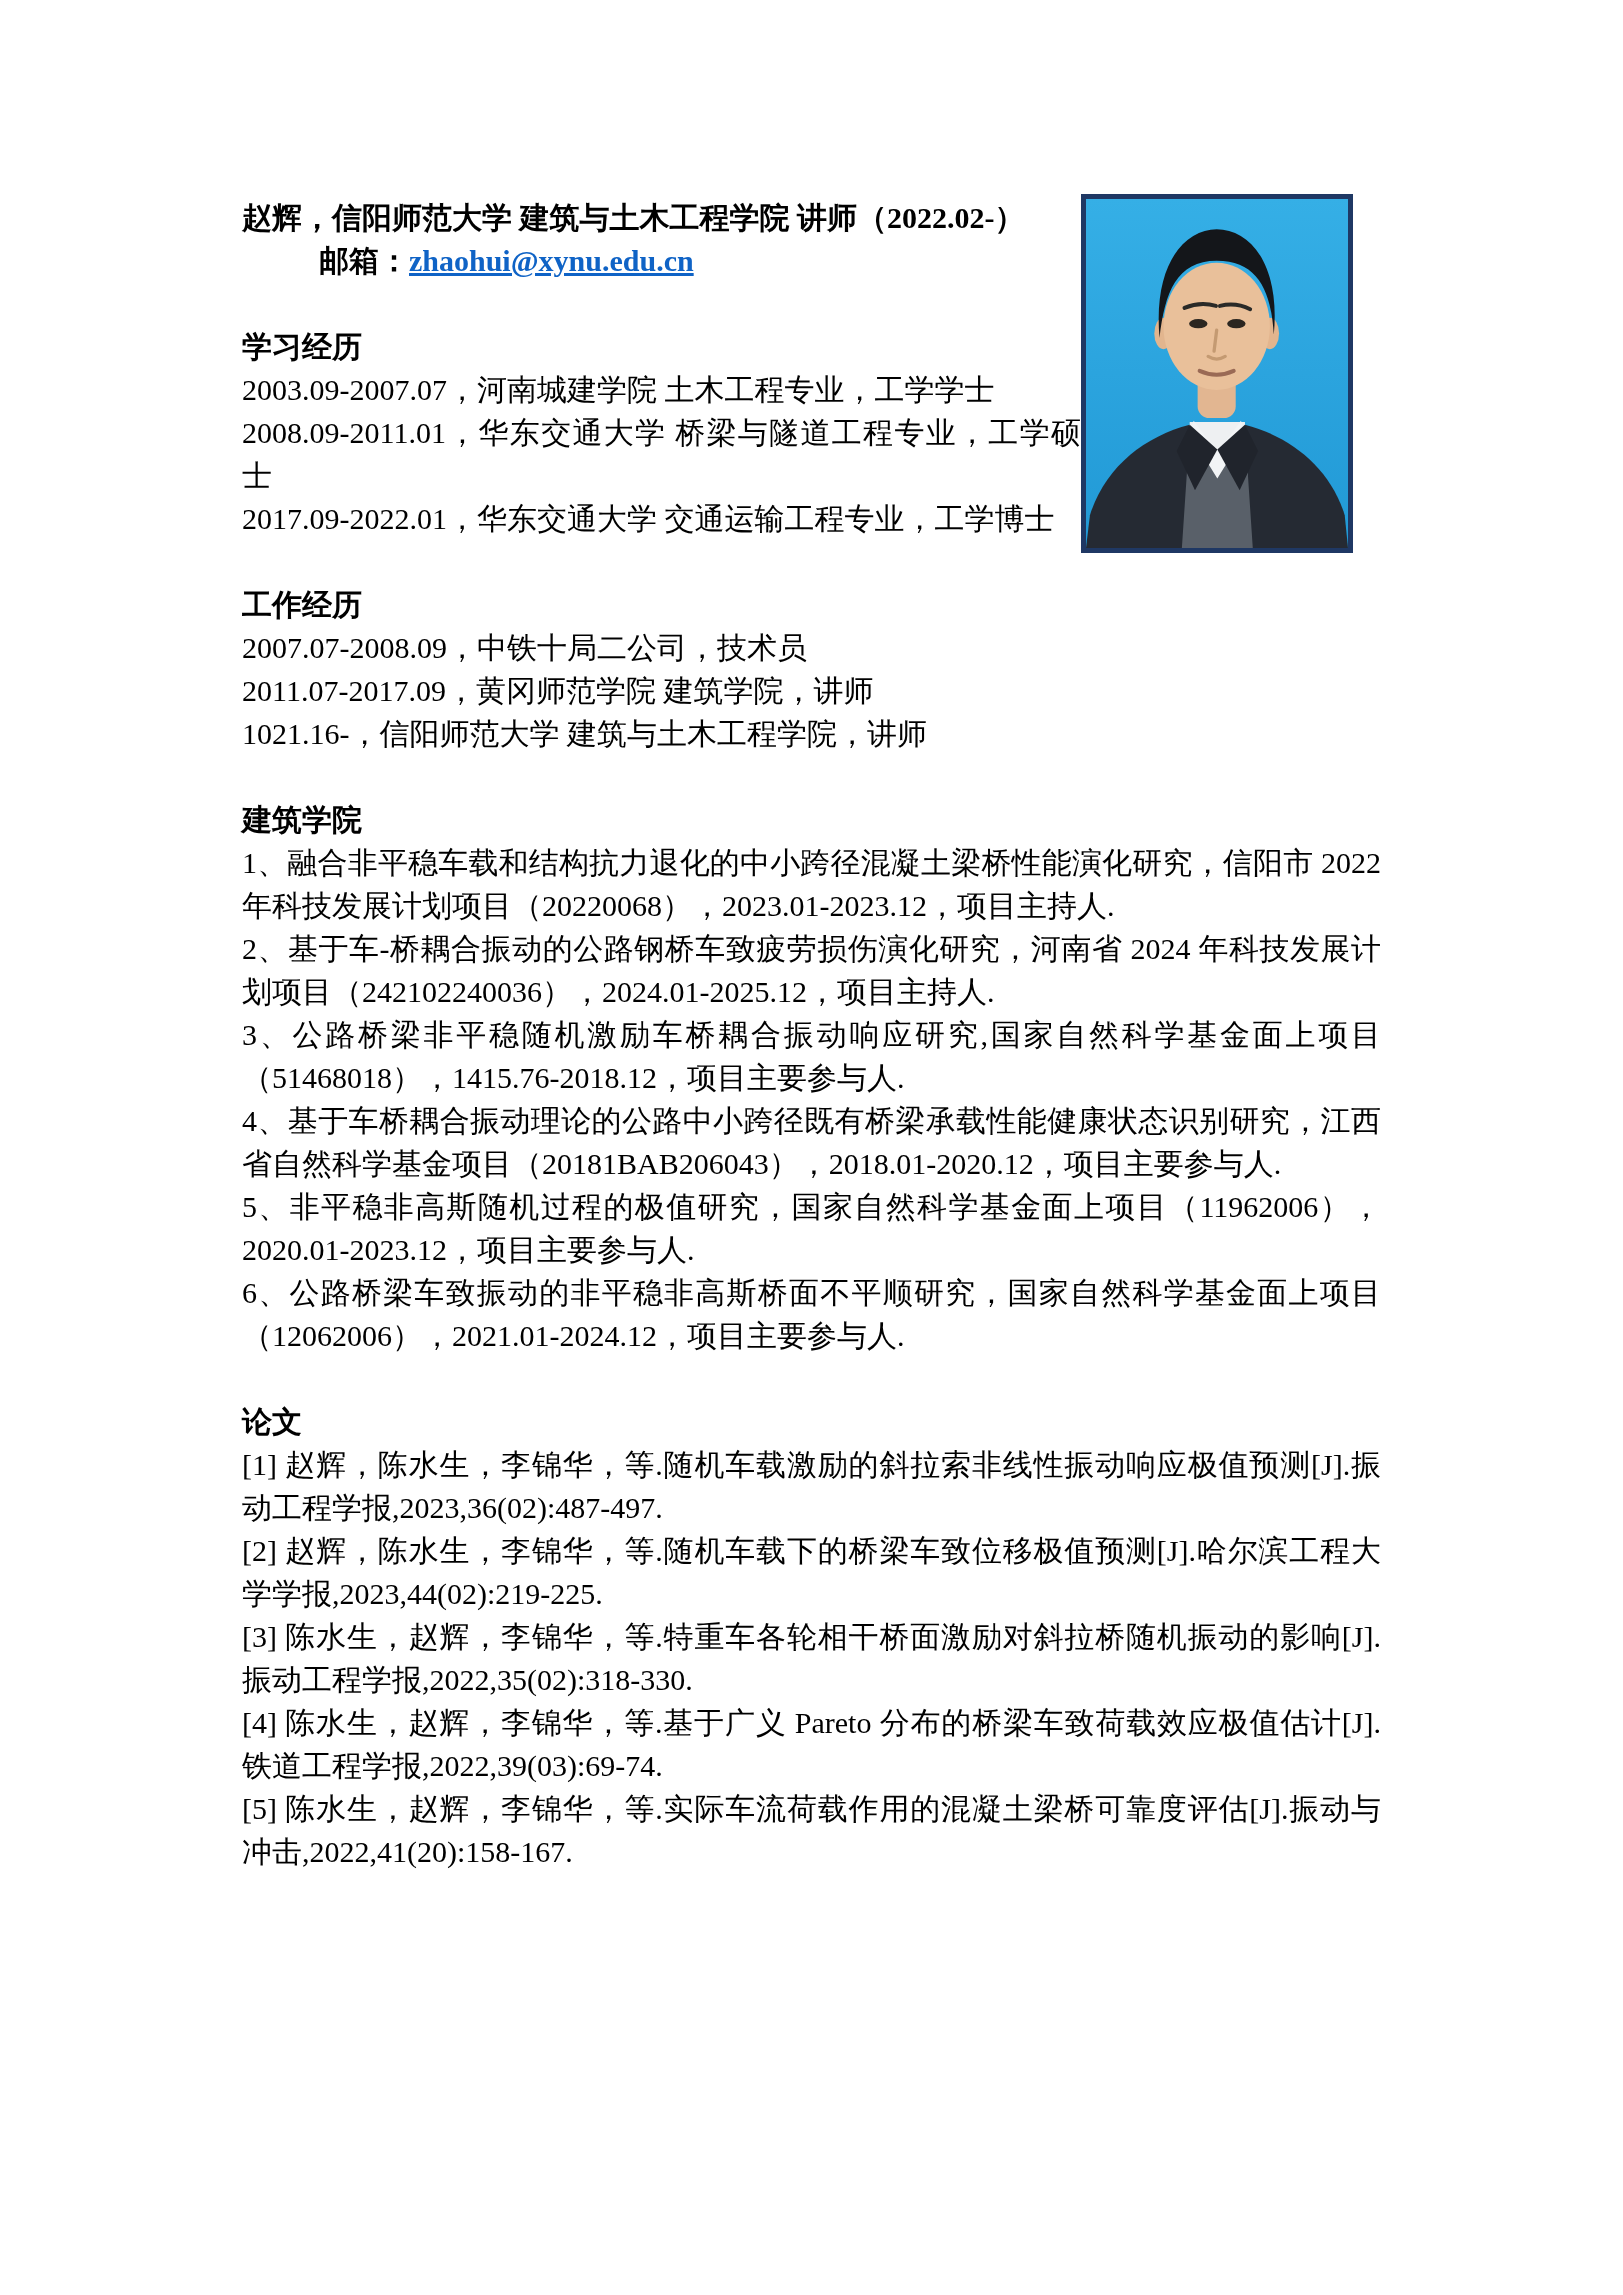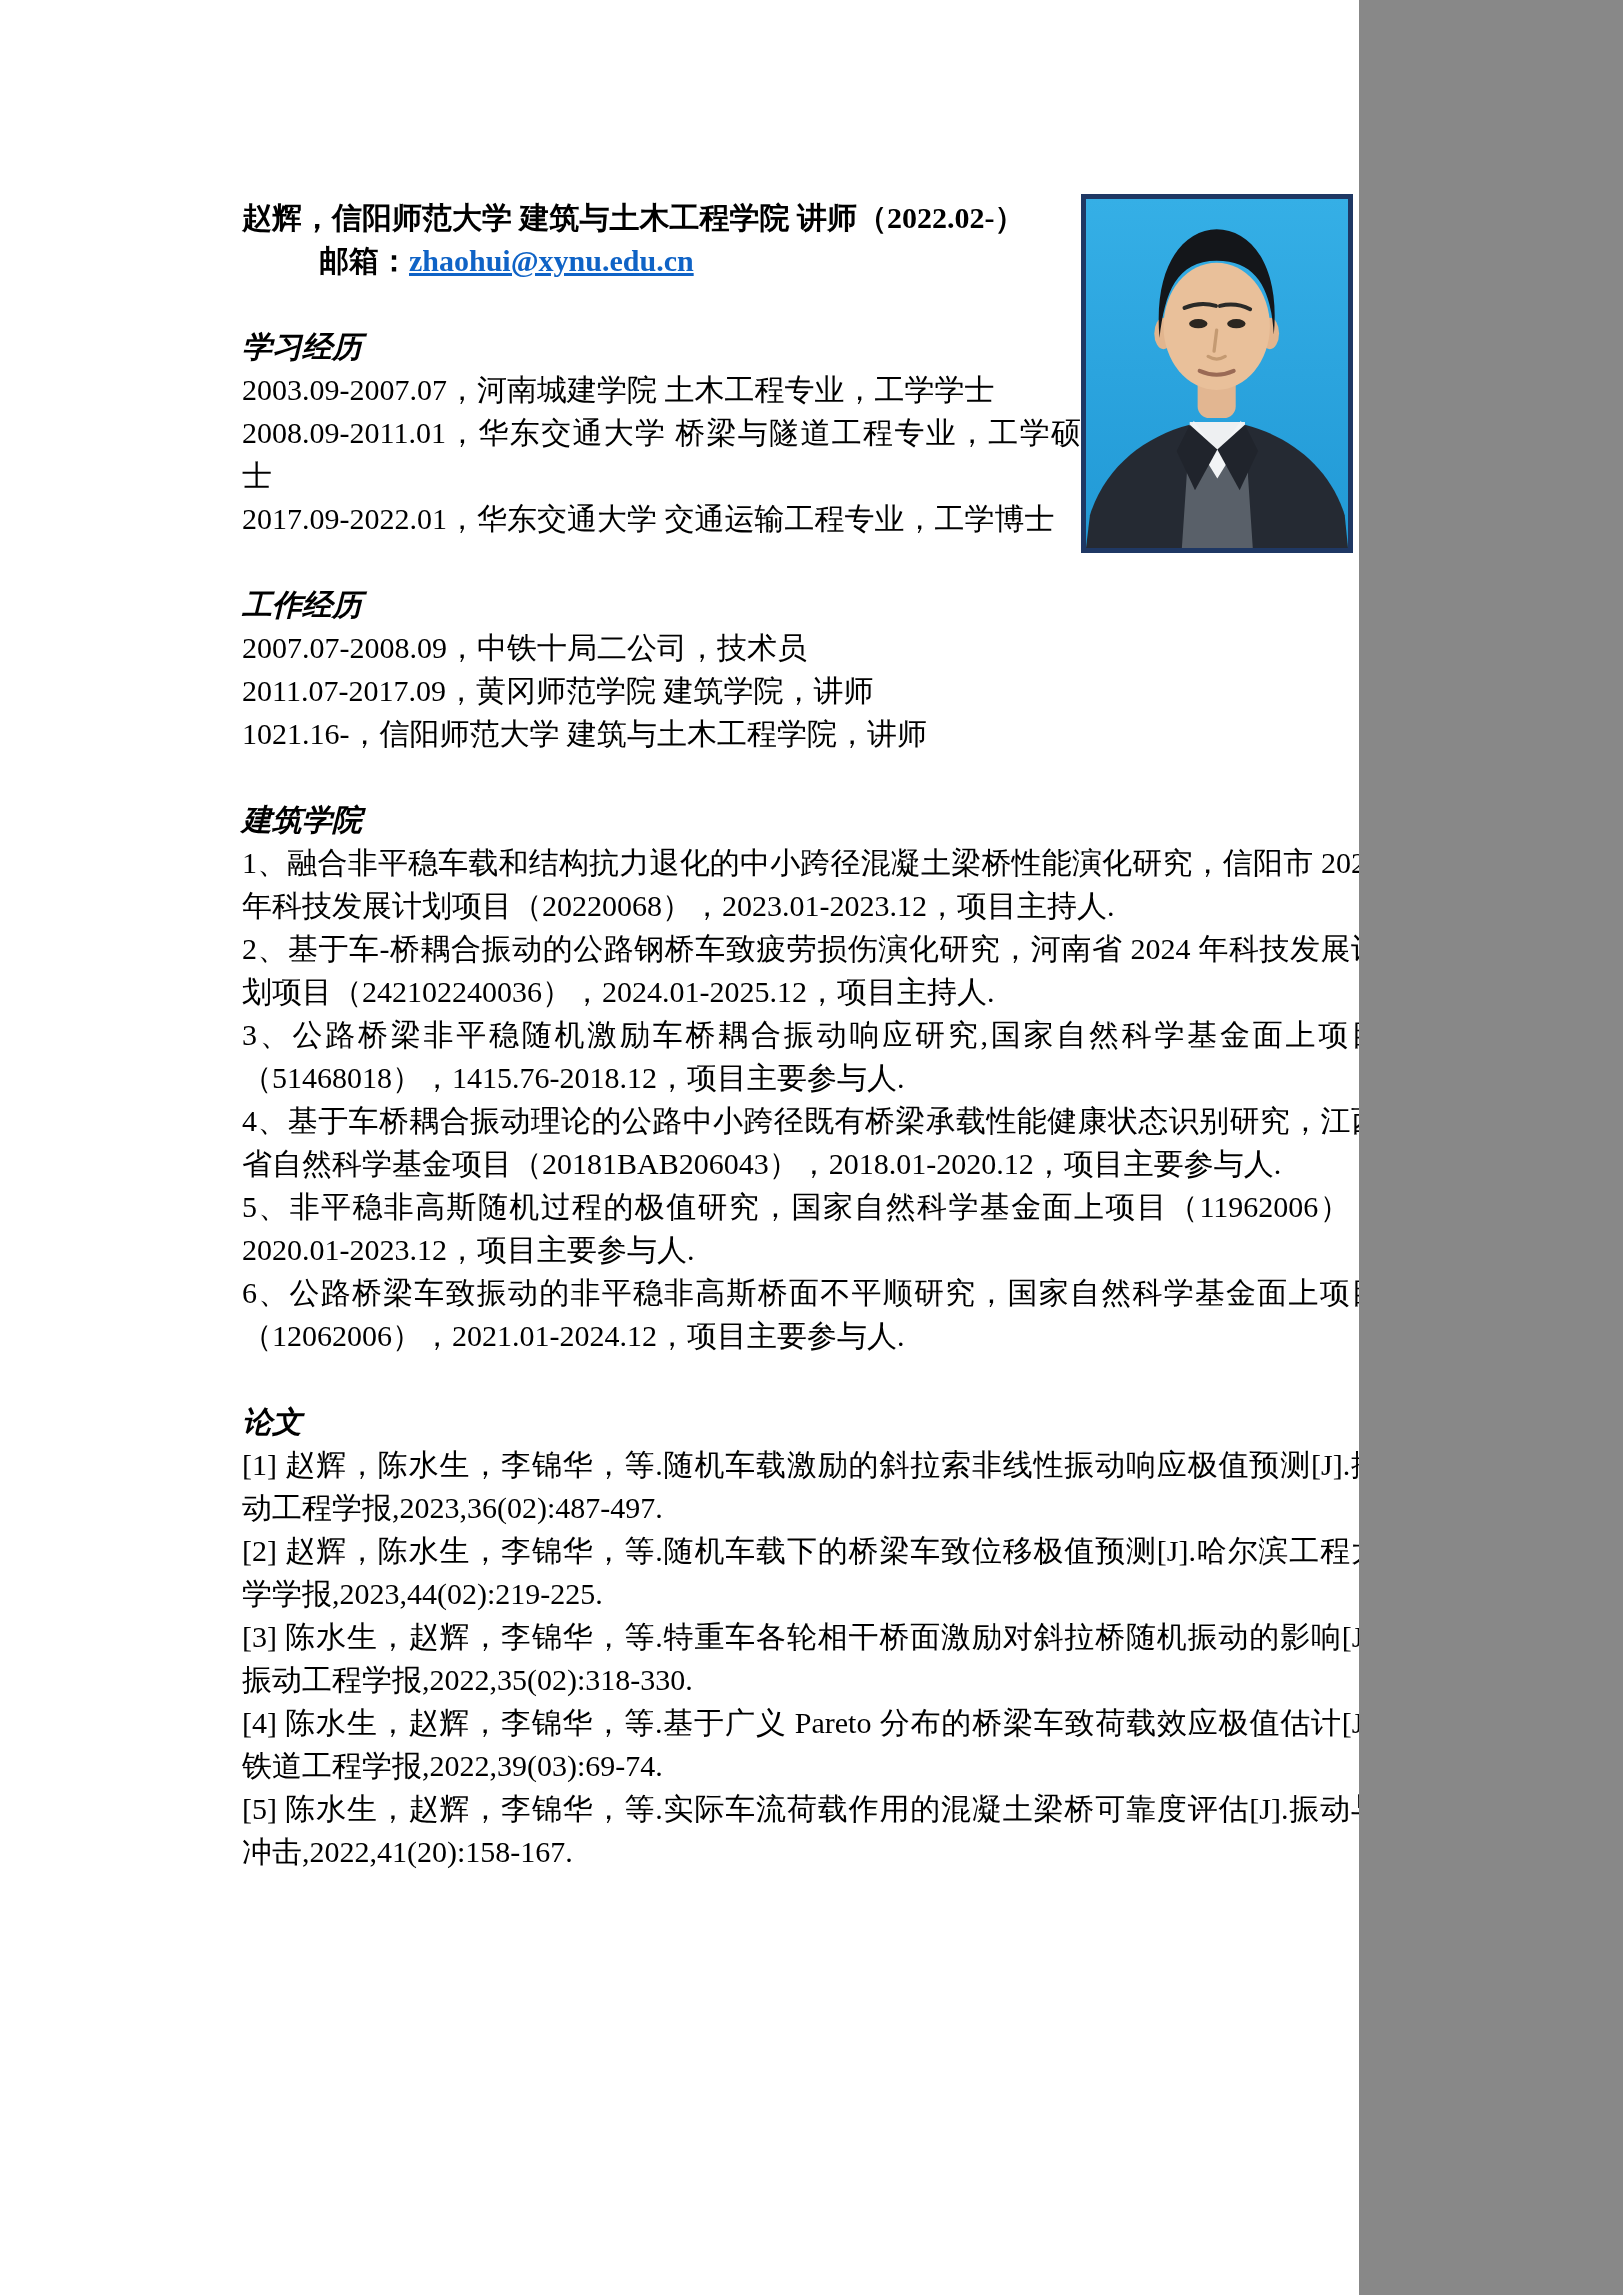--- a/index.html
+++ b/index.html
@@ -1,18 +1,18 @@
 <!DOCTYPE html>
 <html style="font-size:10.5px"><head>
 <meta charset="utf-8">
 <style>
   html,body { margin:0; padding:0; background:#888; }
   .page {
     position:relative;
-    width:1359px; height:2295px;
+    width:1623px; height:2295px;
     background:#ffffff;
     overflow:hidden;
     font-family:"Liberation Serif","DejaVu Serif",serif;
     color:#000000;
   }
   .content {
     position:absolute;
     left:242px; top:196px;
     width:1139px;
     font-size:30px;
@@ -25,21 +25,20 @@
   .email-link {
     color:#0F63C6;
     font-weight:bold;
     text-decoration:underline;
     cursor:pointer;
   }
   .sec-heading {
     margin-top:43px !important;
     font-weight:bold;
     text-align:left;
-    font-style:italic;
   }
   .work-line { text-align:left; }
   .pre-bold { font-weight:bold; }
   .photo-wrap {
     float:right;
     width:300px;   
     height:362px;
     margin-top:-2px;
     margin-bottom:5.2px;
   }

